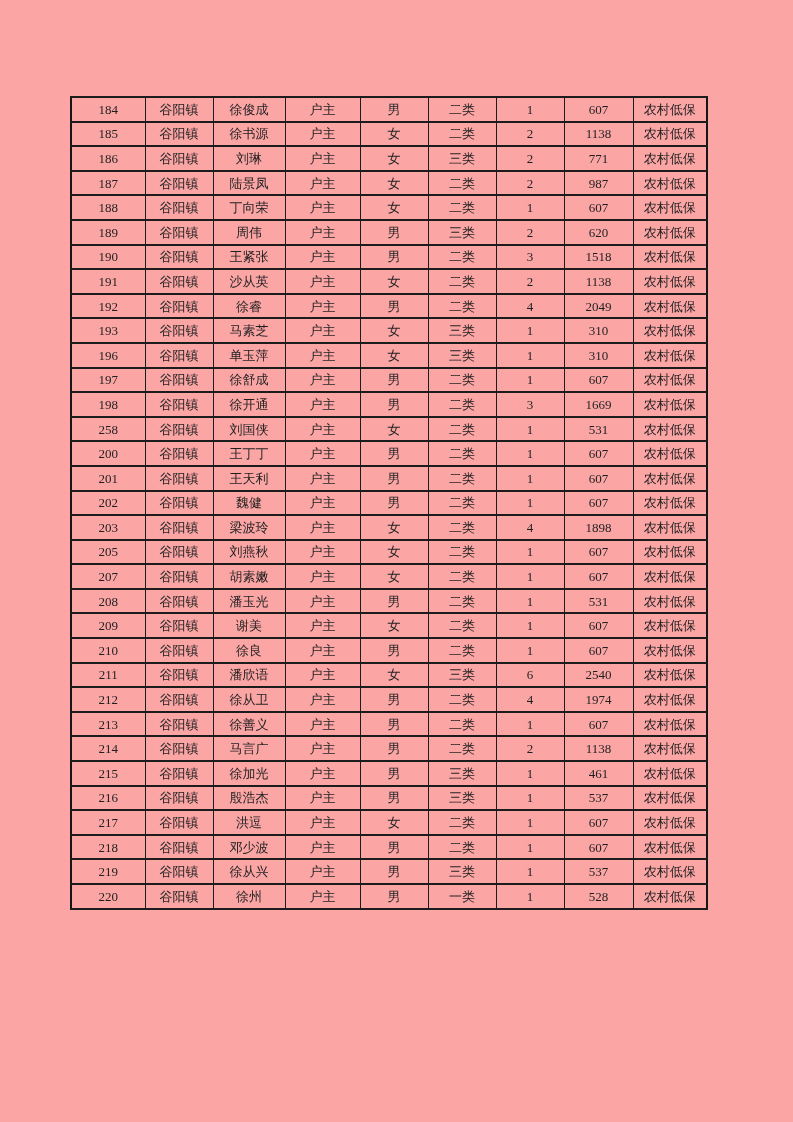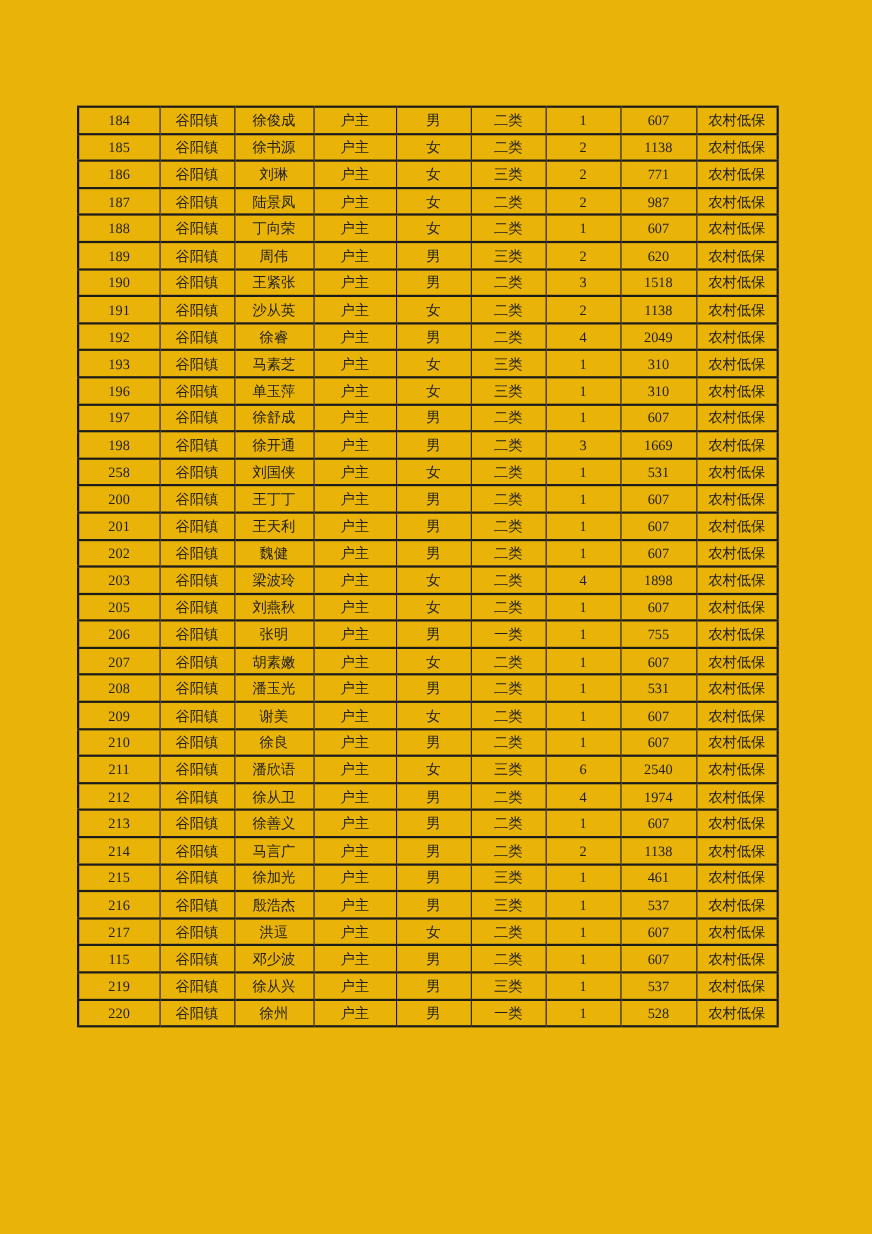--- a/index.html
+++ b/index.html
@@ -4,21 +4,21 @@
 <style>
   html, body {
     margin: 0;
     padding: 0;
     background: #ffffff;
   }
   .page {
     position: relative;
     width: 793px;
     height: 1122px;
-    background: #eab308;
+    background: #fca5a5;
     overflow: hidden;
     font-family: "Liberation Serif", "DejaVu Serif", serif;
   }
   table.roster {
     position: absolute;
     left: 70px;
     top: 96px;
     width: 636px;
     border-collapse: collapse;
     table-layout: fixed;
@@ -259,31 +259,20 @@
           <td>谷阳镇</td>
           <td>刘燕秋</td>
           <td>户主</td>
           <td>女</td>
           <td>二类</td>
           <td>1</td>
           <td>607</td>
           <td>农村低保</td>
         </tr>
         <tr>
-          <td>206</td>
-          <td>谷阳镇</td>
-          <td>张明</td>
-          <td>户主</td>
-          <td>男</td>
-          <td>一类</td>
-          <td>1</td>
-          <td>755</td>
-          <td>农村低保</td>
-        </tr>
-        <tr>
           <td>207</td>
           <td>谷阳镇</td>
           <td>胡素嫩</td>
           <td>户主</td>
           <td>女</td>
           <td>二类</td>
           <td>1</td>
           <td>607</td>
           <td>农村低保</td>
         </tr>
@@ -391,21 +380,21 @@
           <td>谷阳镇</td>
           <td>洪逗</td>
           <td>户主</td>
           <td>女</td>
           <td>二类</td>
           <td>1</td>
           <td>607</td>
           <td>农村低保</td>
         </tr>
         <tr>
-          <td>115</td>
+          <td>218</td>
           <td>谷阳镇</td>
           <td>邓少波</td>
           <td>户主</td>
           <td>男</td>
           <td>二类</td>
           <td>1</td>
           <td>607</td>
           <td>农村低保</td>
         </tr>
         <tr>

